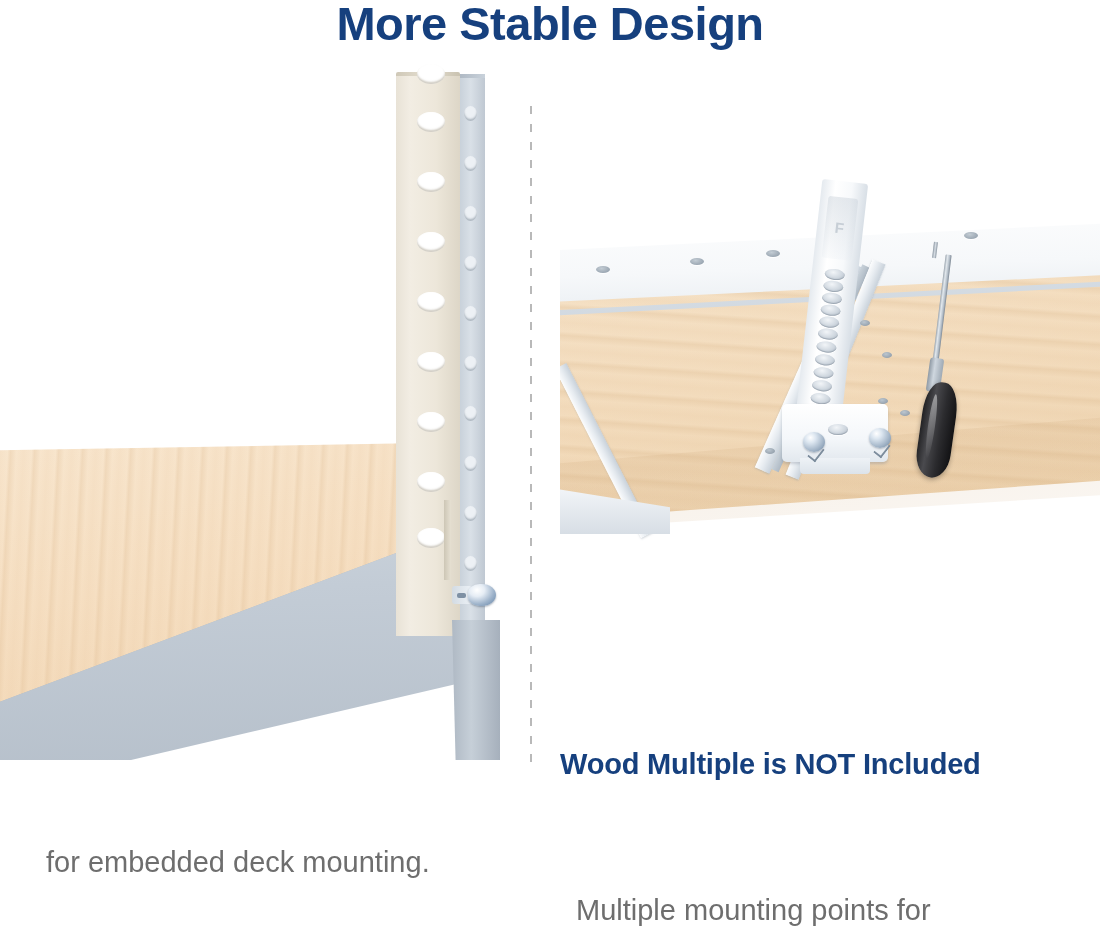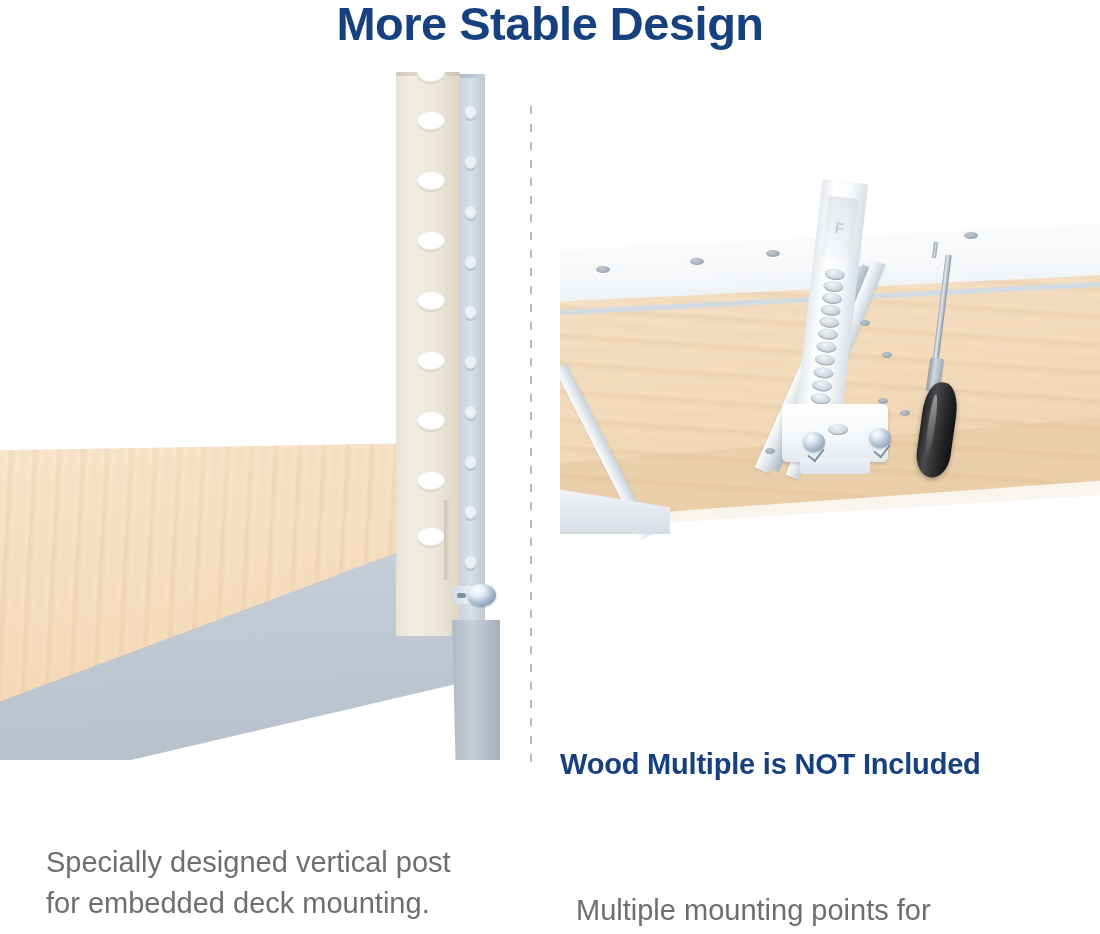--- a/index.html
+++ b/index.html
@@ -503,21 +503,20 @@
     <div class="sd-tip"></div>
     <div class="sd-shaft"></div>
     <div class="sd-ferrule"></div>
     <div class="sd-handle"></div>
     <div class="sd-handle-gloss"></div>
   </div>
 
   <div id="subheading">Wood Multiple is NOT Included</div>
 
   <div class="caption" id="caption-left">
-    <span>Specially designed vertical post</span>
     <span>for embedded deck mounting.</span>
   </div>
 
   <div class="caption" id="caption-right">
     <span>Multiple mounting points for</span>
   </div>
 
 </div>
 
 </body></html>

